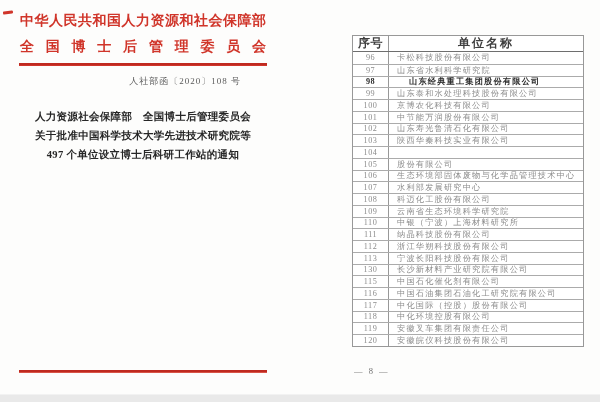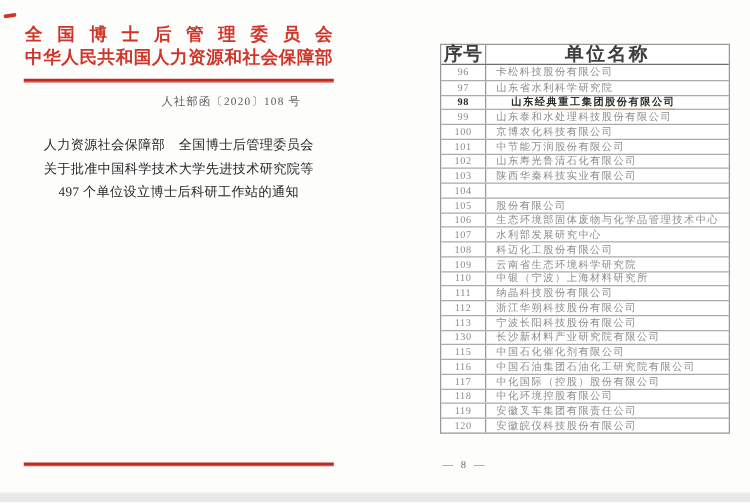--- a/index.html
+++ b/index.html
@@ -14,34 +14,34 @@
   }
   
   .page-left{position:absolute;left:20px;top:12px;width:246px;}
   .issuer{color:var(--red);font-weight:bold;font-size:14px;line-height:18px;
           text-align:justify;text-align-last:justify;}
   .issuer.l2{margin-top:8px;}
   .head-rule{margin-top:7px;height:3px;width:248px;margin-left:-1px;
              border-top:2px solid var(--red-dark);border-bottom:1px solid var(--red);}
   .doc-number{margin-top:9px;font-size:9px;color:#5a5a5a;letter-spacing:1px;
               text-align:center;position:relative;left:42px;}
-  .title{margin-top:19px;text-align:center;font-weight:normal;color:var(--title-ink);
+  .title{margin-top:19px;text-align:center;font-weight:bold;color:var(--title-ink);
          font-size:10.5px;line-height:19px;letter-spacing:.3px;}
   .body-text{margin-top:17px;color:var(--ink);font-size:8.4px;line-height:15px;}
   .body-line{height:15px;text-align:justify;text-align-last:justify;letter-spacing:.2px;}
   .body-line.nofill{text-align:left;text-align-last:left;}
   .foot-rule{margin-top:9px;height:2px;width:248px;margin-left:-1px;
              border-top:2px solid var(--red-dark);border-bottom:1px solid #d85347;}
   .corner-mark{position:absolute;left:3px;top:11px;width:10px;height:3px;
                background:var(--red);transform:rotate(-8deg);border-radius:1px;}
   
   .attach-table{position:absolute;left:352px;top:35px;width:232px;
                 border:1px solid var(--tbl-line);background:#fff;}
   .t-head{display:flex;height:16px;border-bottom:1px solid #6e6e6e;
-          font-weight:bold;color:#3e3e3e;font-size:15px;}
+          font-weight:bold;color:#3e3e3e;font-size:12px;}
   .t-row{display:flex;height:11.76px;border-top:1px solid #ababab;
          color:var(--tbl-text);font-size:8.2px;}
   .t-row:first-of-type{border-top:none;}
   .c-num{width:36px;flex:0 0 36px;border-right:1px solid var(--tbl-line);
          display:flex;align-items:center;justify-content:center;letter-spacing:.5px;}
   .c-name{flex:1;display:flex;align-items:center;padding-left:8px;
           letter-spacing:1.2px;white-space:nowrap;overflow:hidden;}
   .t-head .c-name{justify-content:center;padding-left:0;letter-spacing:2px;}
   .t-row.em{color:#2a2a2a;font-weight:bold;gap:12px;}
   .t-row.em .c-name span{border-bottom:1.6px solid var(--underline-red);padding-bottom:.5px;}
@@ -49,22 +49,22 @@
             letter-spacing:2px;}
   .scan-bottom{position:absolute;left:0;bottom:0;width:600px;height:8px;background:#e9e9e9;
                border-top:1px solid #f2f2f2;}
 </style>
 </head>
 <body>
 
 <div class="corner-mark"></div>
 
 <div class="page-left">
+  <div class="issuer l1">中华人民共和国人力资源和社会保障部</div>
   <div class="issuer l2">全国博士后管理委员会</div>
-  <div class="issuer l1">中华人民共和国人力资源和社会保障部</div>
   <div class="head-rule"></div>
   <div class="doc-number">人社部函〔2020〕108 号</div>
 
   <div class="title">
     <div>人力资源社会保障部　全国博士后管理委员会</div>
     <div>关于批准中国科学技术大学先进技术研究院等</div>
     <div>497 个单位设立博士后科研工作站的通知</div>
   </div>
 
   <div class="body-text">

